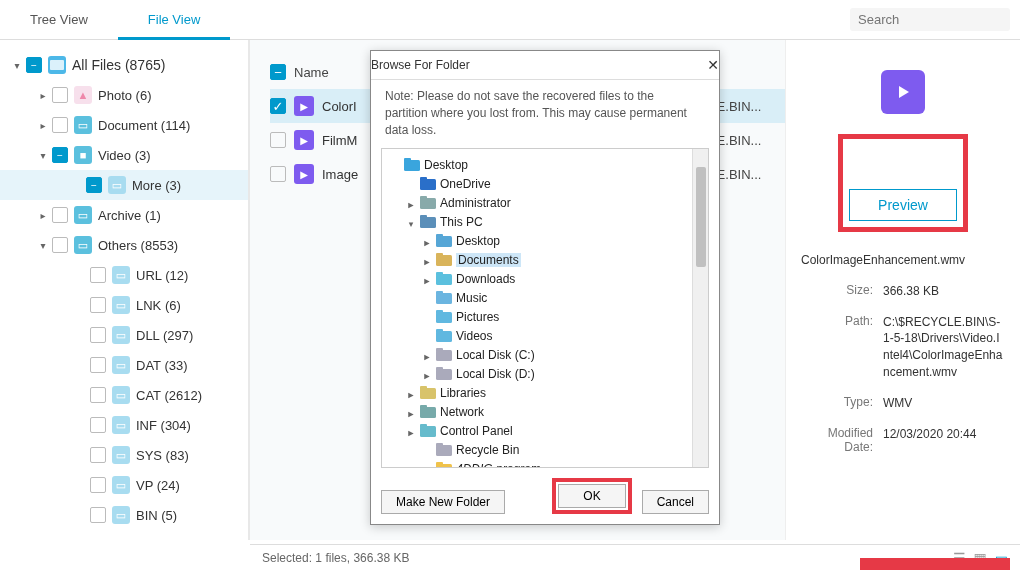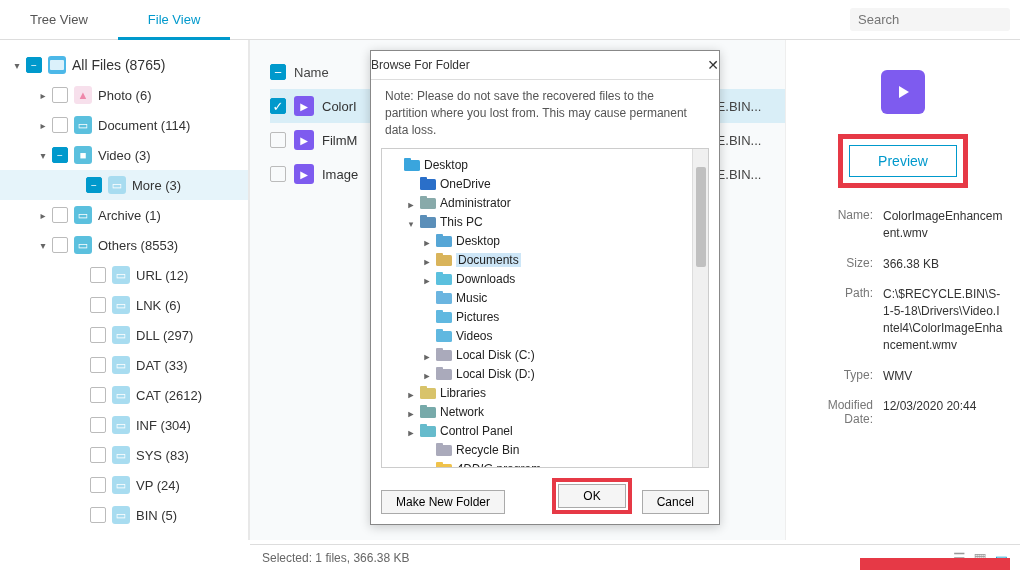--- a/index.html
+++ b/index.html
@@ -40,21 +40,21 @@
 .file-check.chk { background: #0099cc; border-color: #0099cc; }
 .file-check.hdr { background: #0099cc; border-color: #0099cc; }
 .file-icon { width: 20px; height: 20px; border-radius: 3px; background: #7e5bef; display: inline-flex; align-items: center; justify-content: center; color: #fff; font-size: 10px; }
 .file-row.selected { background: #d9eef7; }
 .file-name { font-size: 13px; color: #333; overflow: hidden; text-overflow: ellipsis; white-space: nowrap; }
 .file-path { font-size: 13px; color: #444; }
 
 .detail-panel { width: 235px; background: #fff; border-left: 1px solid #eee; padding: 20px 15px; }
 .thumb { width: 44px; height: 44px; margin: 10px auto 20px auto; background: #7e5bef; border-radius: 6px; display: flex; align-items: center; justify-content: center; color: #fff; font-size: 16px; }
 .preview-wrap { border: 5px solid #e63946; padding: 6px; margin: 0 auto 20px auto; width: 130px; }
-.preview-btn { width: 100%; height: 32px; border: 1px solid #0099cc; color: #0099cc; background: #fff; font-size: 14px; cursor: pointer; }
+.preview-btn { width: 100%; height: 32px; border: 1px solid #0099cc; color: #0099cc; background: #fff; font-size: 14px; cursor: pointer; margin-top: 44px; }
 .detail-row { display: flex; margin-bottom: 14px; font-size: 12px; }
 .detail-label { width: 82px; text-align: right; color: #777; padding-right: 10px; }
 .detail-value { flex: 1; color: #333; word-break: break-all; line-height: 1.4; }
 
 .dialog-overlay { position: absolute; left: 370px; top: 50px; width: 350px; background: #fff; border: 1px solid #888; box-shadow: 0 2px 10px rgba(0,0,0,.2); font-size: 12px; }
 .dialog-title { display: flex; align-items: center; padding: 6px 0; border-bottom: 1px solid #ddd; font-size: 12px; }
 .dialog-title .close { margin-left: auto; font-size: 14px; cursor: pointer; }
 .dialog-note { padding: 8px 20px 10px 14px; color: #555; line-height: 1.4; }
 .dialog-tree { border: 1px solid #ccc; margin: 0 10px; height: 320px; overflow-y: auto; padding: 4px 2px; position: relative; }
 .dt-row { display: flex; align-items: flex-end; height: 19px; padding-left: 6px; }
@@ -228,21 +228,20 @@
   <div class="detail-panel">
     <div class="thumb">
       <svg width="16" height="16" viewBox="0 0 16 16">
           <polygon points="4,2 14,8 4,14" fill="#fff"></polygon>
         </svg>
     </div>
     <div class="preview-wrap">
       <button class="preview-btn">Preview</button>
     </div>
     <div class="detail-row">
-        <div class="detail-label">Name:</div>
         <div class="detail-value">ColorImageEnhancement.wmv</div>
       </div>
     <div class="detail-row">
         <div class="detail-label">Size:</div>
         <div class="detail-value">366.38 KB</div>
       </div>
     <div class="detail-row">
         <div class="detail-label">Path:</div>
         <div class="detail-value">C:\$RECYCLE.BIN\S-1-5-18\Drivers\Video.Intel4\ColorImageEnhancement.wmv</div>
       </div>

